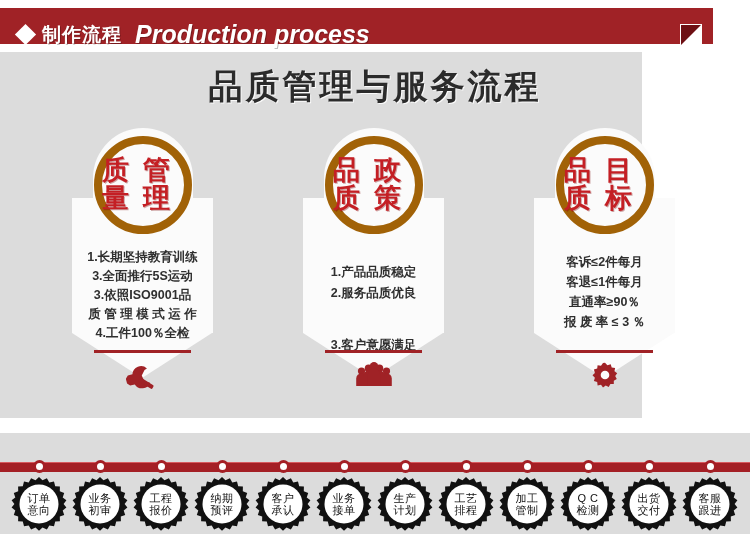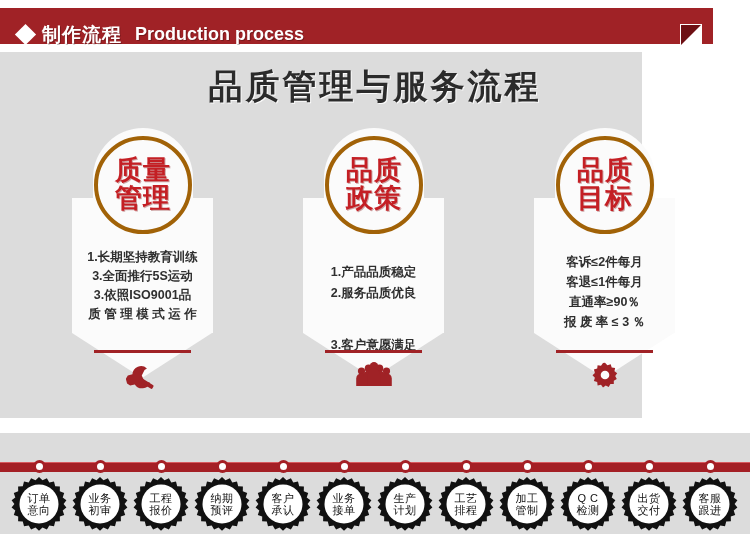--- a/index.html
+++ b/index.html
@@ -26,23 +26,24 @@
     width:15px;height:15px;background:#ffffff;
     transform:rotate(45deg);
     flex:0 0 auto;
   }
   .hdr-cn{
     color:#ffffff;font-size:19px;font-weight:bold;letter-spacing:1px;
     line-height:1;white-space:nowrap;
     text-shadow:1px 1px 0 rgba(0,0,0,.25);
   }
   .hdr-en{
-    color:#ffffff;font-size:18px;font-weight:bold;
+    color:#ffffff;font-size:25px;font-weight:bold;
     line-height:1;white-space:nowrap;margin-left:4px;
     text-shadow:1px 1px 0 rgba(0,0,0,.25);
+    font-style:italic;
   }
   
   .fold{
     position:absolute;left:680px;top:16px;width:22px;height:22px;
     background:#ffffff;
   }
   .fold-tri{
     position:absolute;left:681px;top:17px;
     width:0;height:0;
     border-left:20px solid #6e0f13;
@@ -74,23 +75,23 @@
     border-right:70.5px solid transparent;
     border-top:45px solid #fbfbfb;
   }
   .panel-dome{
     position:absolute;left:20.5px;top:0;width:100px;height:120px;
     background:#fbfbfb;
     border-radius:50px 50px 0 0;
   }
   .panel-circle{
     position:absolute;left:22px;top:8px;width:98px;height:98px;
-    border:4px solid #a16207;border-radius:50%;
+    border:8px solid #a16207;border-radius:50%;
     box-sizing:border-box;
-    display:flex;flex-direction:column;align-items:center;justify-content:center;
+    display:flex;flex-direction:row;align-items:center;justify-content:center;
     z-index:4;
   }
   .circle-line{
     color:#c41f24;font-size:27px;font-weight:bold;line-height:1.02;
     letter-spacing:1px;
     text-shadow:1px 1px 0 rgba(120,0,0,.35);
   }
   .panel-list{
     position:absolute;left:0;width:141px;
     z-index:3;text-align:center;
@@ -164,20 +165,21 @@
       <div class="panel-circle">
         <div class="circle-line">质量</div>
         <div class="circle-line">管理</div>
       </div>
 
       <div class="panel-list" style="top:120px;">
         <div class="li">1.长期坚持教育训练</div>
         <div class="li">3.全面推行5S运动</div>
         <div class="li">3.依照ISO9001品</div>
         <div class="li">质 管 理 模 式 运 作</div>
+        <div class="li">4.工件100％全检</div>
       </div>
 
       <div class="panel-rule" style="top:222px;"></div>
 
       <div class="panel-icon" style="top:236px;">
         <svg width="34" height="28" viewBox="0 0 34 28" aria-hidden="true">
           <g fill="#a02226">
             <path d="M14.8 2.2 A8.6 8.6 0 0 0 5.6 14.8 L2.4 18.4 L2.4 22.2 L6.0 25.6 L9.6 25.6 L13.0 22.2 A8.6 8.6 0 0 0 25.0 12.6 L19.6 14.6 L14.2 11.0 L13.6 4.8 Z" transform="rotate(32 14 14)"></path>
             <rect x="14" y="13" width="16" height="4.4" rx="1.4" transform="rotate(32 14 14)"></rect>
           </g>

